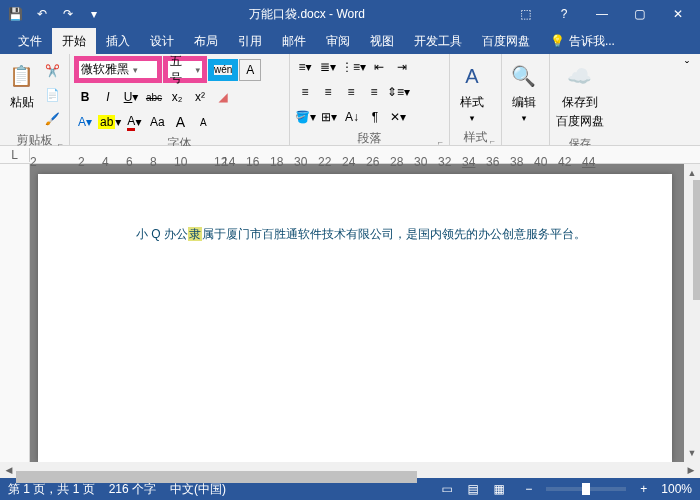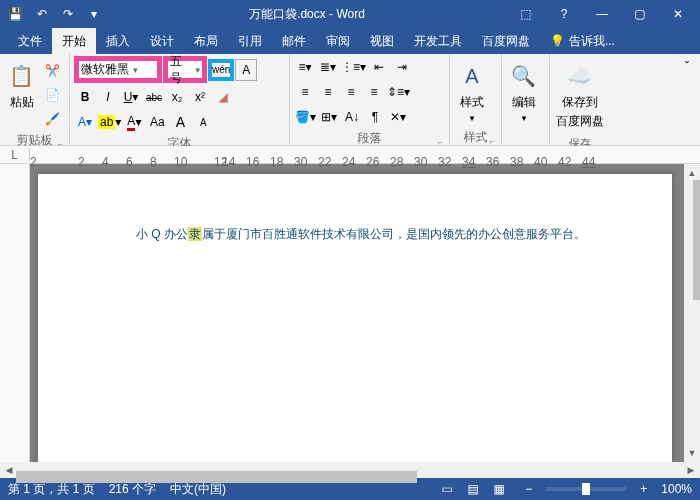--- a/index.html
+++ b/index.html
@@ -114,21 +114,21 @@
     <div class="rgcontent" style="flex-direction:column;gap:3px;width:100%">
       <div class="row">
         <div class="combo" style="width:88px">
             <span>微软雅黑</span>
             <span class="dd">▾</span>
           </div>
         <div class="combo" style="width:44px">
             <span>五号</span>
             <span class="dd">▾</span>
           </div>
-        <div class="sbtn" style="border:4px solid #0ea5e9">
+        <div class="sbtn" style="border:6px solid #0ea5e9">
             <span style="font-size:10px">wén</span>
           </div>
         <div class="sbtn" style="border:1px solid #ababab">
             <span>A</span>
           </div>
       </div>
       <div class="row">
         <div class="sbtn">
             <b>B</b>
           </div>

